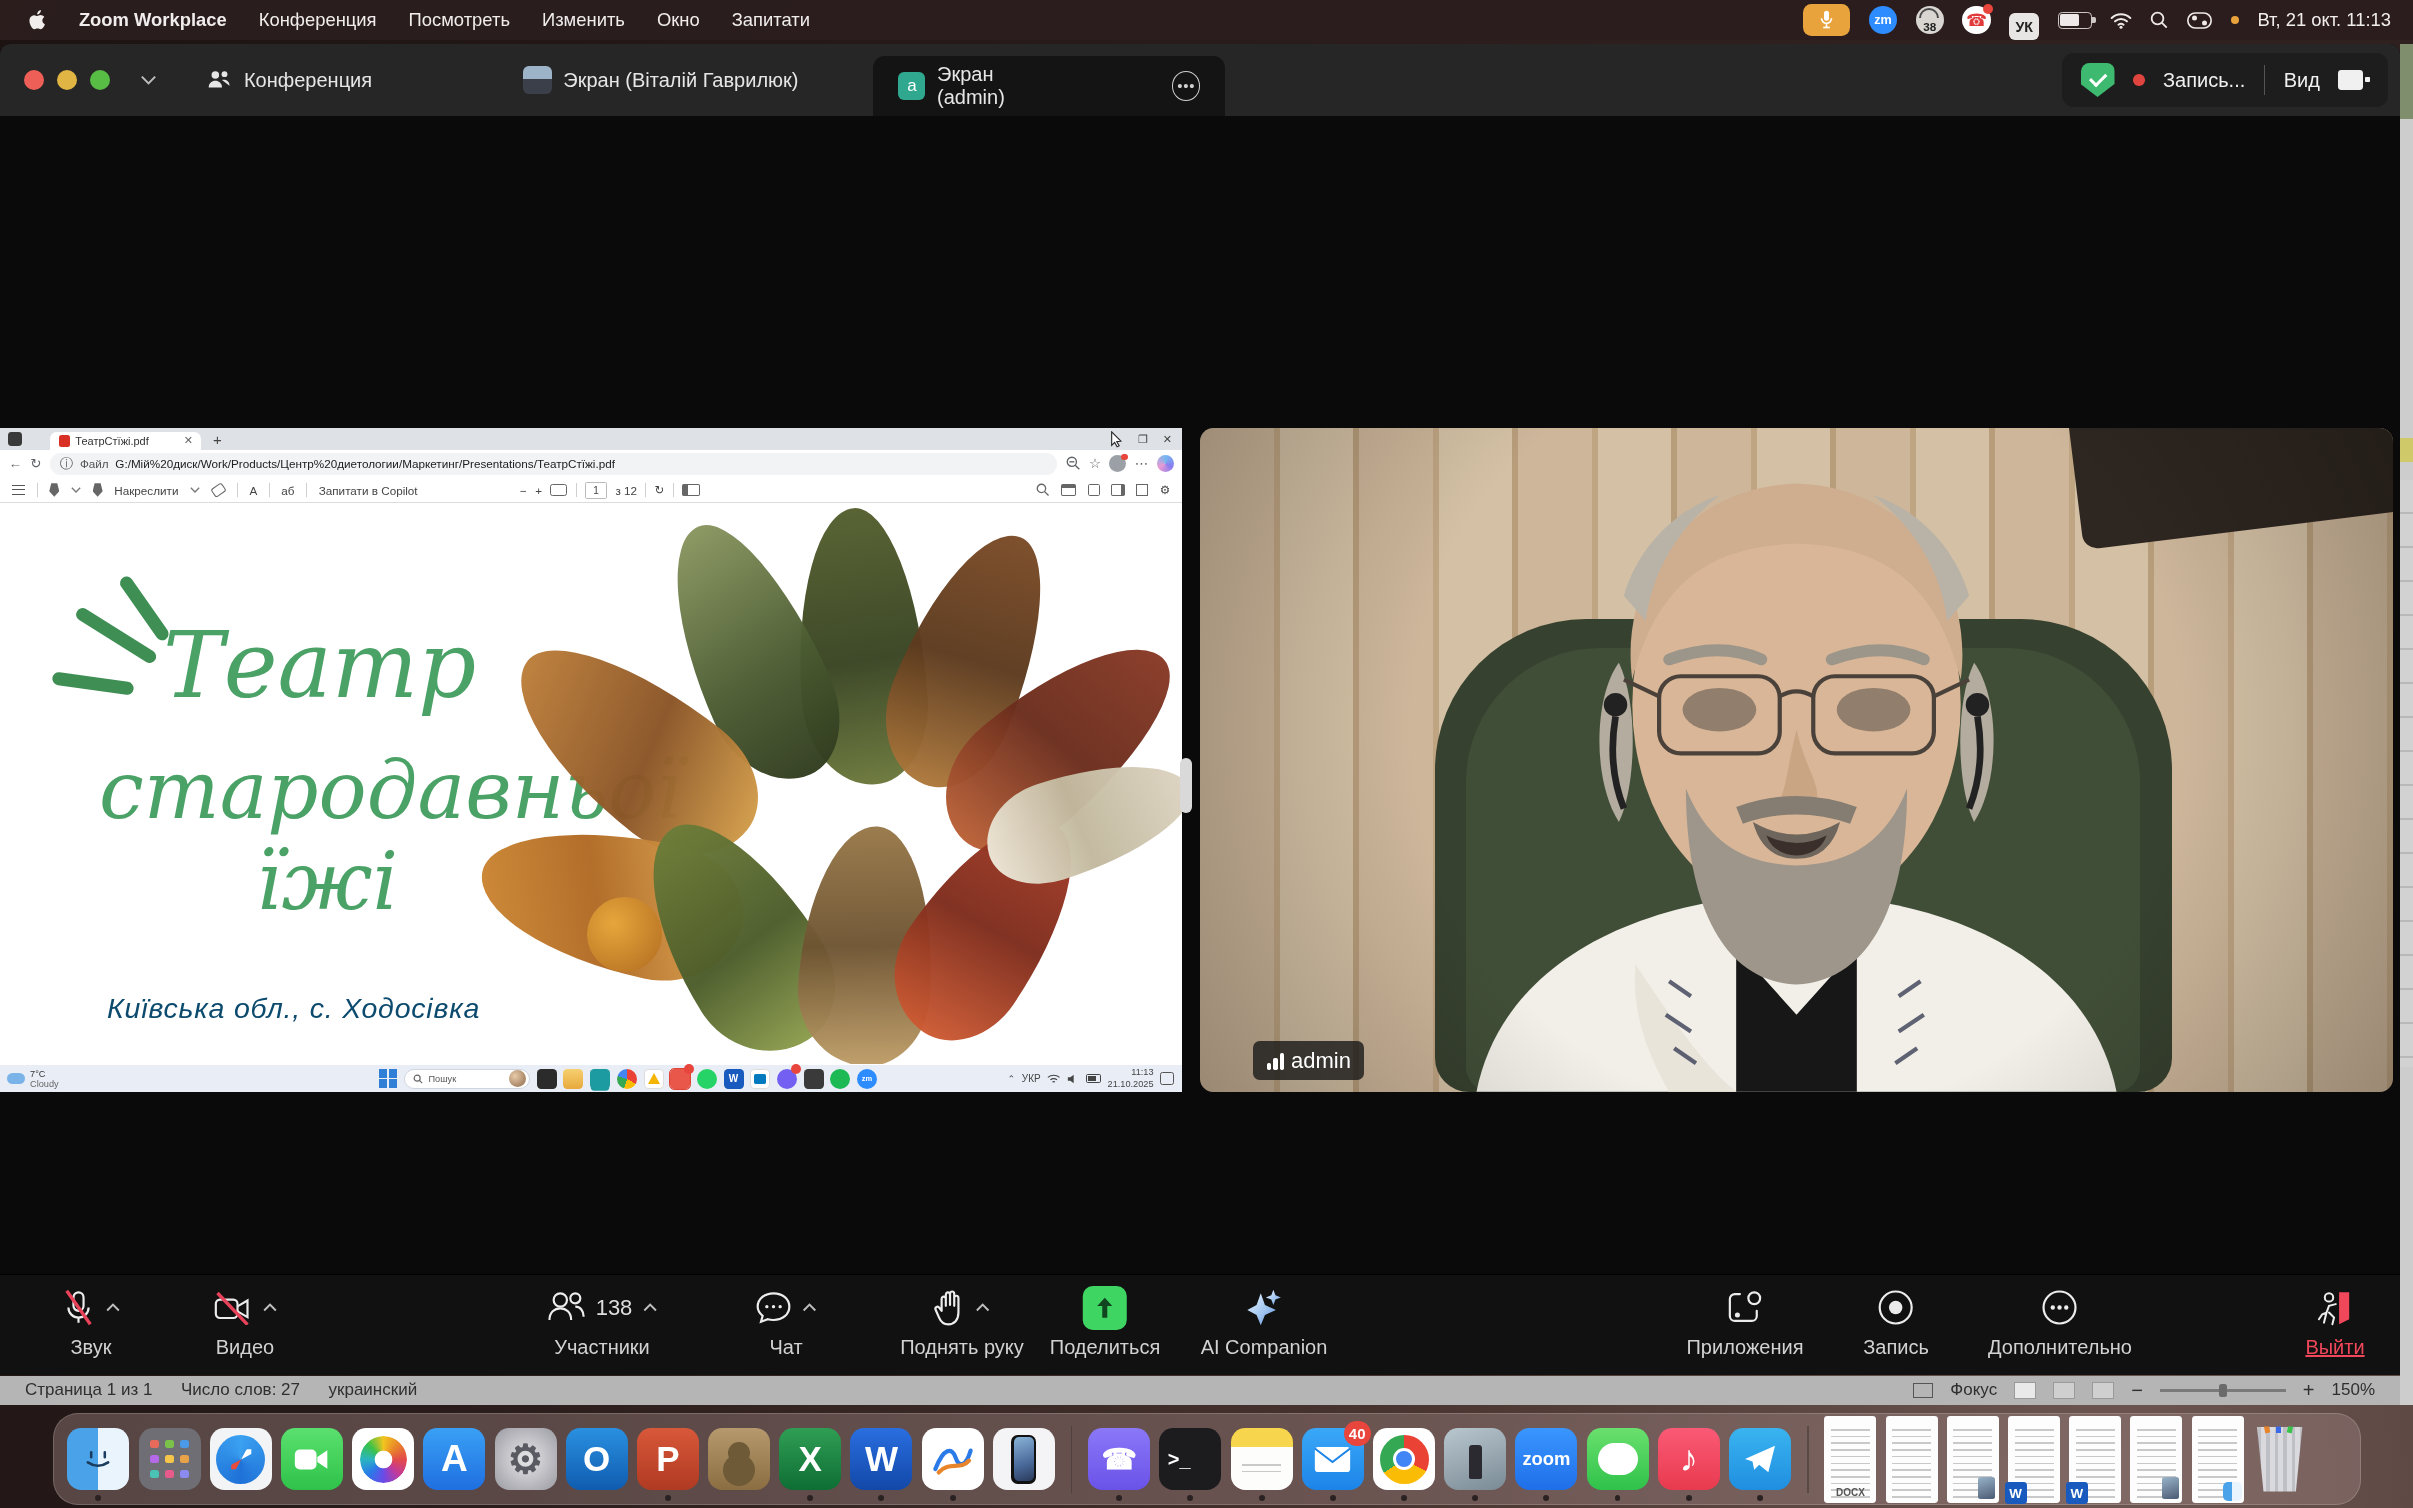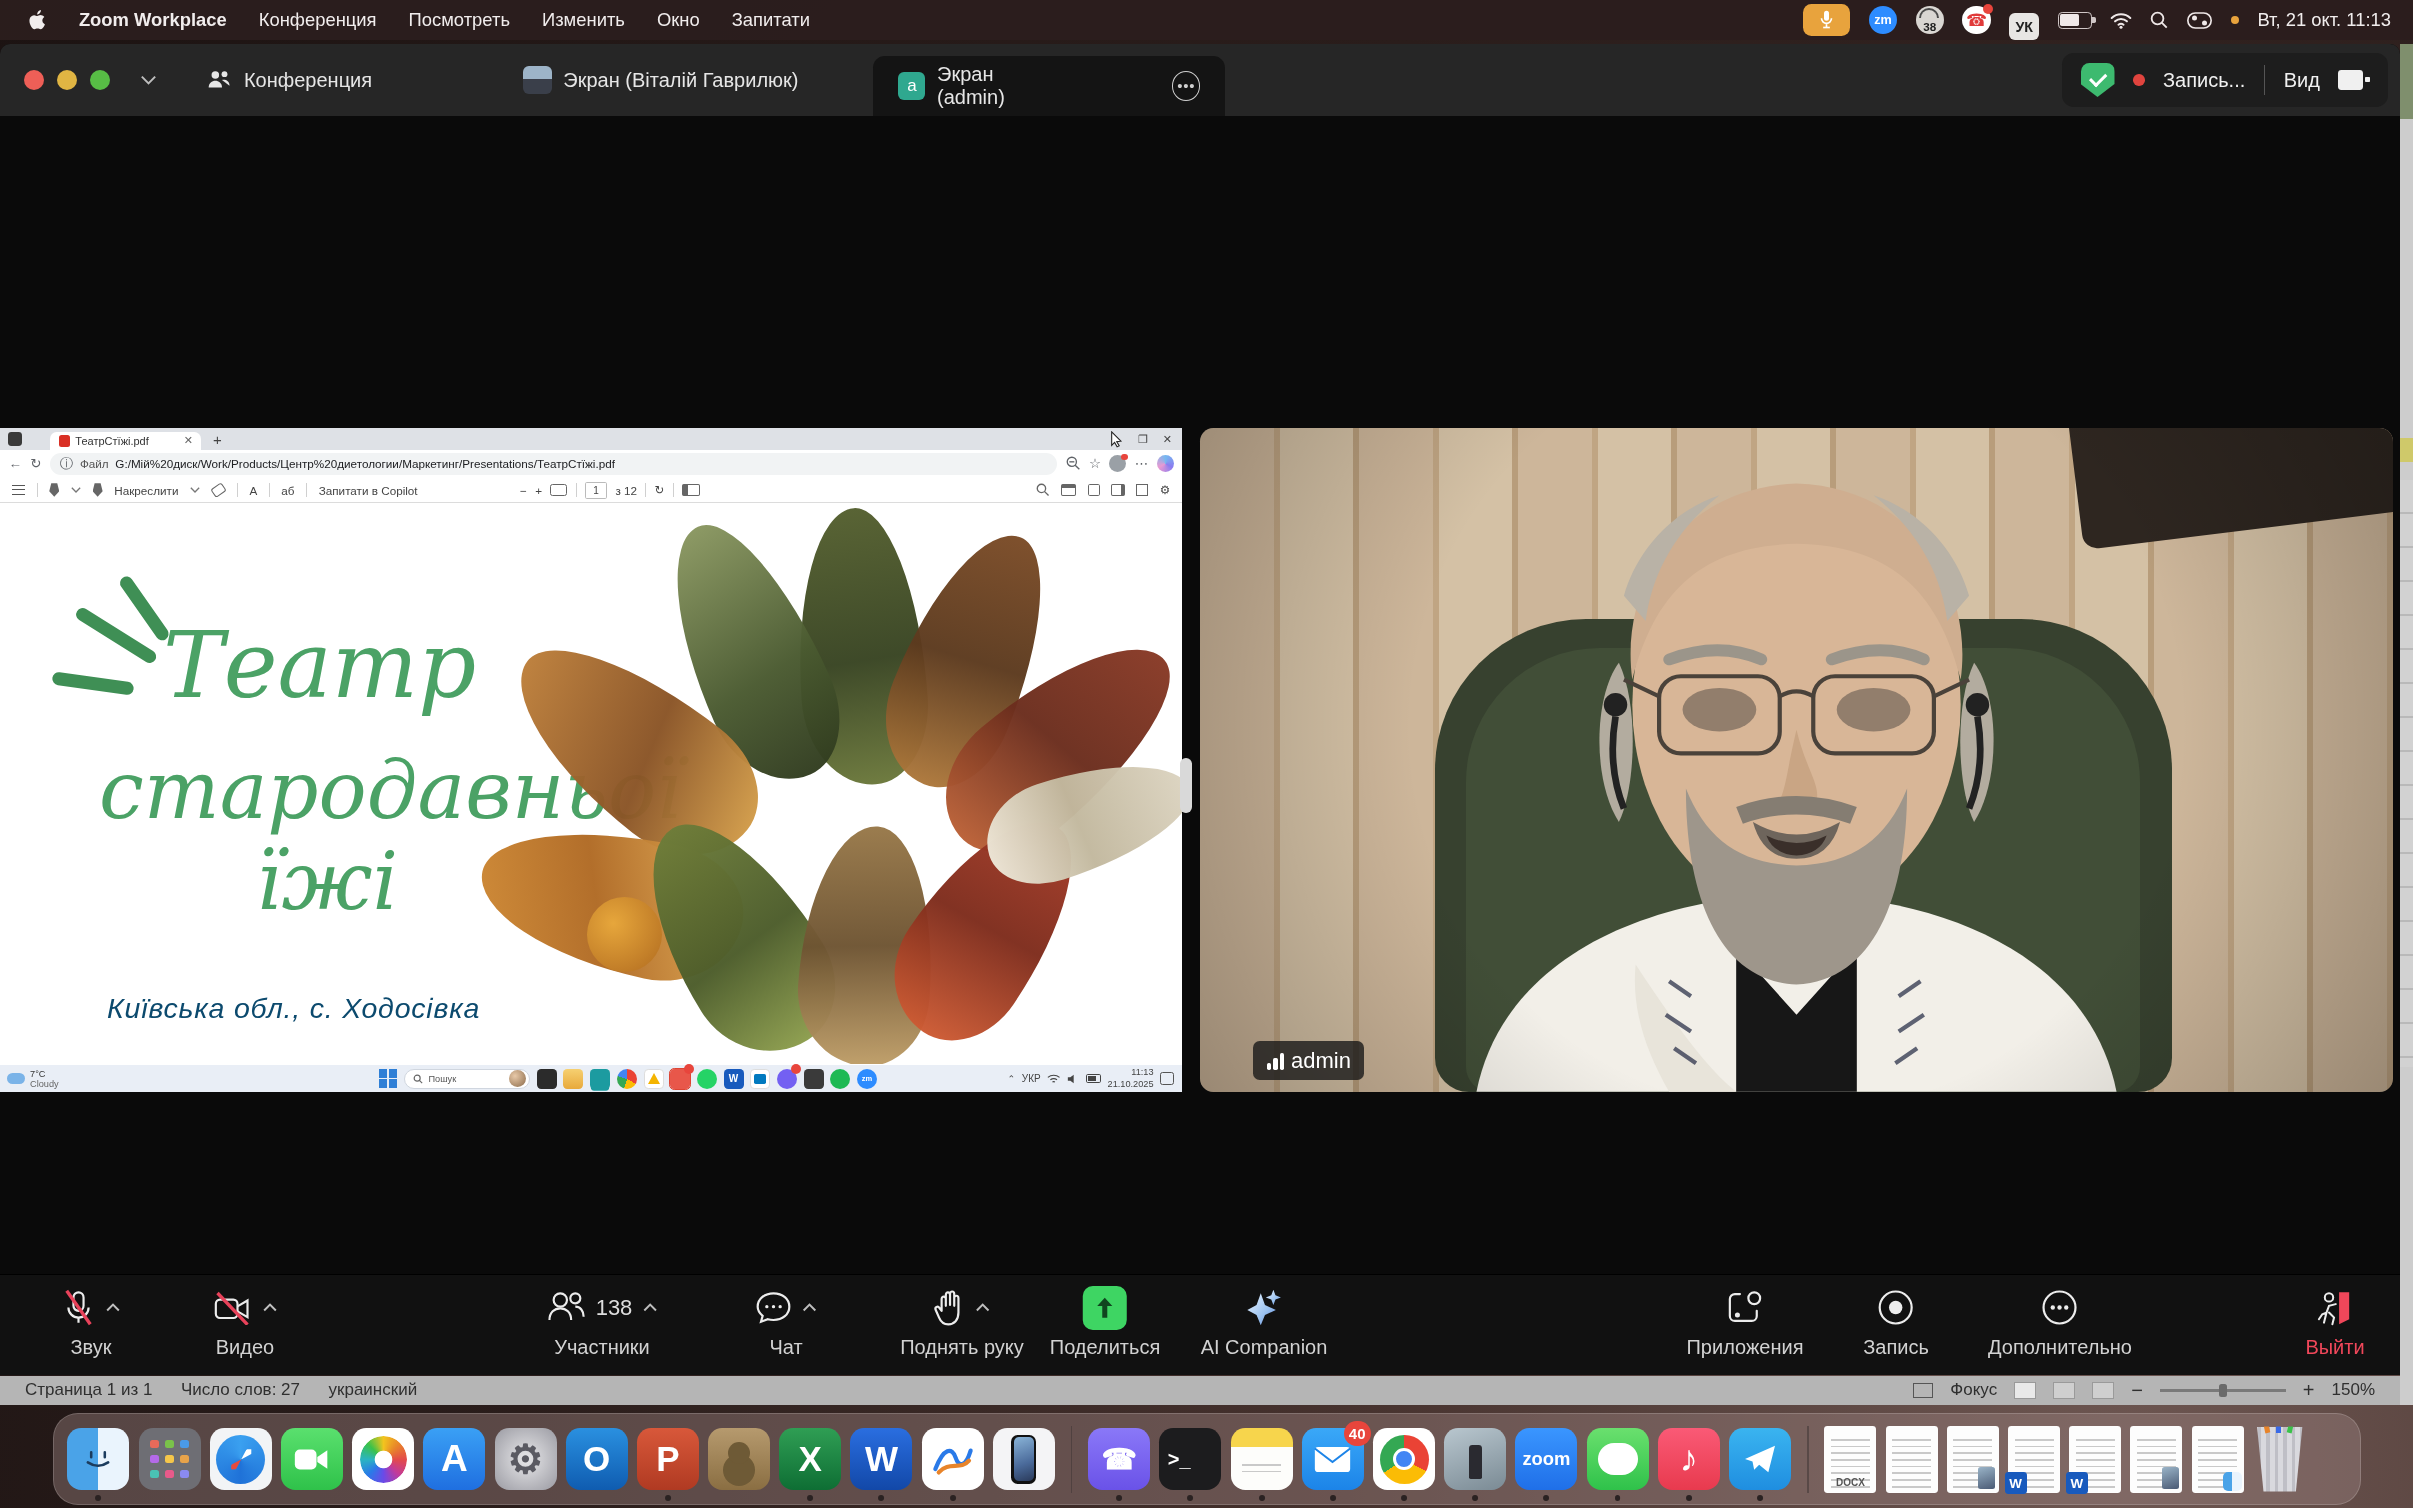--- a/index.html
+++ b/index.html
@@ -94,40 +94,40 @@
   .name-tag{position:absolute;left:13.4px;bottom:11.7px;background:rgba(25,25,25,.8);border-radius:6.7px;color:#fff;font-size:22px;
     display:flex;align-items:center;gap:6.7px;padding:6.7px 13.4px;margin-left:40px;}
   .bars{display:flex;align-items:flex-end;gap:2.5px;height:18.4px;}
   .bars div{width:4.2px;background:#fff;border-radius:1.7px;}
   
   .ztoolbar{position:absolute;left:0;top:1230px;width:100%;height:101px;background:#111;border-top:0.8px solid #000;}
   .tbi{position:absolute;top:8.4px;transform:translateX(-50%);text-align:center;color:#d2d2d2;font-size:20px;white-space:nowrap;}
   .tbi .irow{display:flex;align-items:center;justify-content:center;gap:10px;height:49px;}
   .tbi .lbl{margin-top:3.4px;}
   .share-btn{width:44px;height:44px;border-radius:10px;background:#3ed563;display:flex;align-items:center;justify-content:center;}
-  .leave-lbl{color:#f0475a;}
+  .leave-lbl{color:#f0475a;text-decoration:underline;}
   .count{font-size:22px;color:#dedede;}
   
   .wstatus{position:absolute;left:0;top:1376px;width:2400px;height:28.5px;background:#b5b5b5;color:#2f2f2f;font-size:17px;
     display:flex;align-items:center;gap:28.5px;padding:12px 25px;}
   .ws-right{margin-left:auto;display:flex;align-items:center;gap:17px;}
   .ws-box{width:22px;height:17px;background:#cfcfcf;border:0.8px solid #9a9a9a;}
   .ws-slider{width:126px;height:2.5px;background:#7a7a7a;position:relative;}
   .ws-slider::after{content:"";position:absolute;left:59px;top:-5px;width:8.4px;height:12.6px;background:#6a6a6a;border-radius:2.5px;}
   .sliver{position:absolute;left:2400px;top:44px;width:13.4px;height:1361px;background:#cdcdcd;}
   .sliver .band{position:absolute;left:0;width:13.4px;}
   
   .dock{position:absolute;left:53px;top:1413px;width:2308px;height:92px;border-radius:25px;
     background:rgba(150,126,124,.45);border:0.8px solid rgba(255,255,255,.18);
     display:flex;align-items:center;gap:9.2px;padding:0 13.4px;}
   .di{width:62px;height:62px;border-radius:14.2px;position:relative;flex:0 0 auto;display:flex;align-items:center;justify-content:center;
     font-weight:bold;color:#fff;font-size:34px;}
   .di.run::after{content:"";position:absolute;left:50%;bottom:-11px;width:5.9px;height:5.9px;border-radius:50%;background:#2a2222;transform:translateX(-50%);}
   .dock-sep{width:1.7px;height:67px;background:rgba(60,50,50,.5);margin:0 6.7px;flex:0 0 auto;}
-  .doc{width:52px;height:67px;background:#fdfdfd;border-radius:3.4px;position:relative;flex:0 0 auto;
+  .doc{width:52px;height:87px;background:#fdfdfd;border-radius:3.4px;position:relative;flex:0 0 auto;
     background-image:repeating-linear-gradient(#fdfdfd 0 5px,#c9c9c9 5px 6.7px);background-size:39px 100%;background-position:6.7px 8.4px;background-repeat:no-repeat;padding-left:43px;}
   .doc .wbadge{position:absolute;left:-3.4px;bottom:-1.7px;width:22px;height:22px;background:#185abd;color:#fff;font-size:13.4px;font-weight:bold;
     display:flex;align-items:center;justify-content:center;border-radius:3.4px;}
   .trash{width:54px;height:65px;background:repeating-linear-gradient(90deg,#d9d9de 0 5px,#bfbfc6 5px 8.4px);
     clip-path:polygon(8% 0,92% 0,80% 100%,20% 100%);border-radius:5px;position:relative;flex:0 0 auto;}
 </style>
 </head>
 <body>
 
 <div class="screen">

